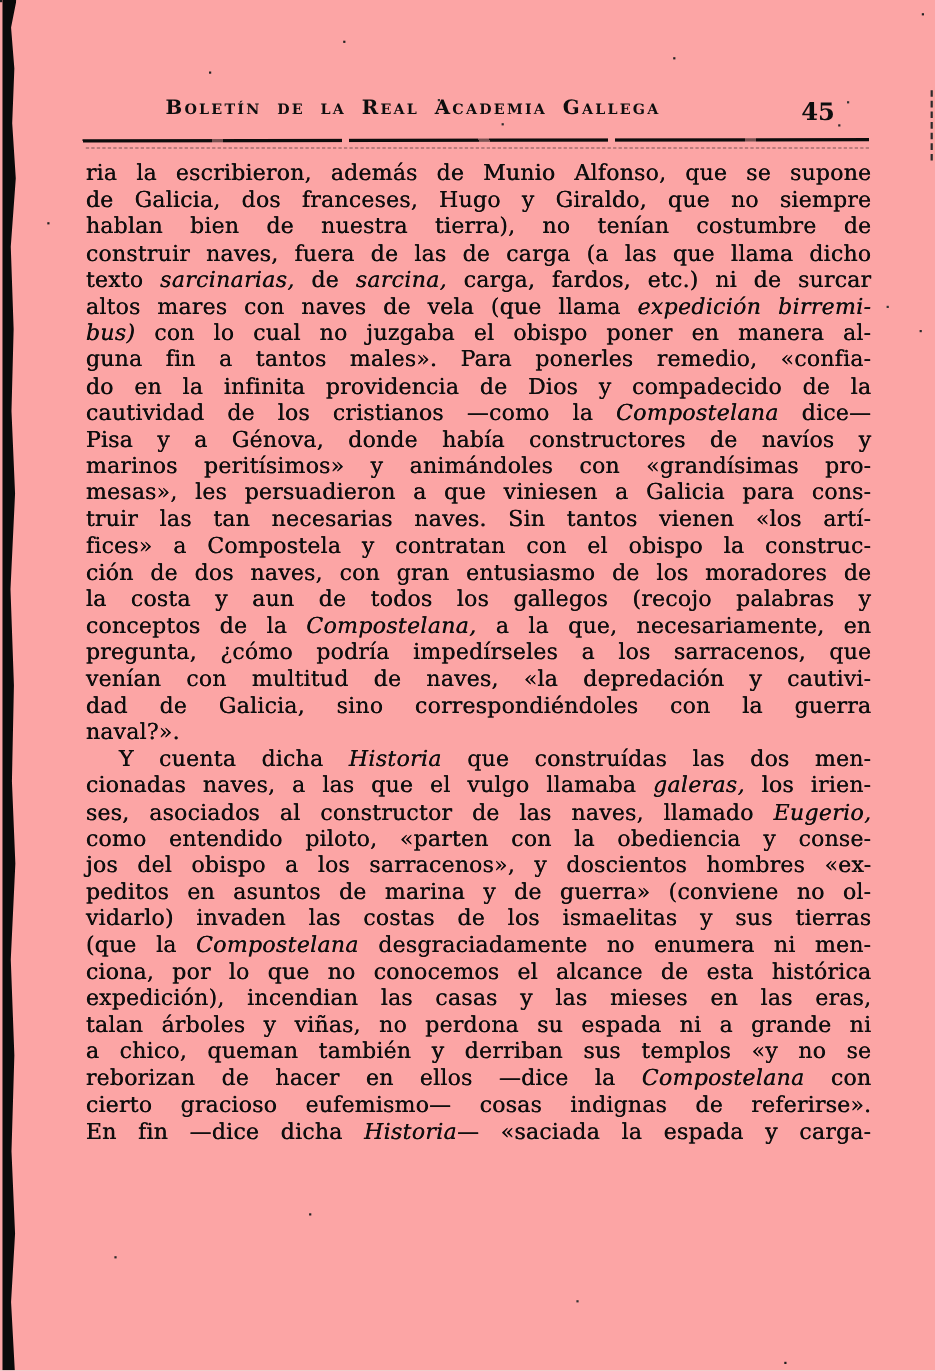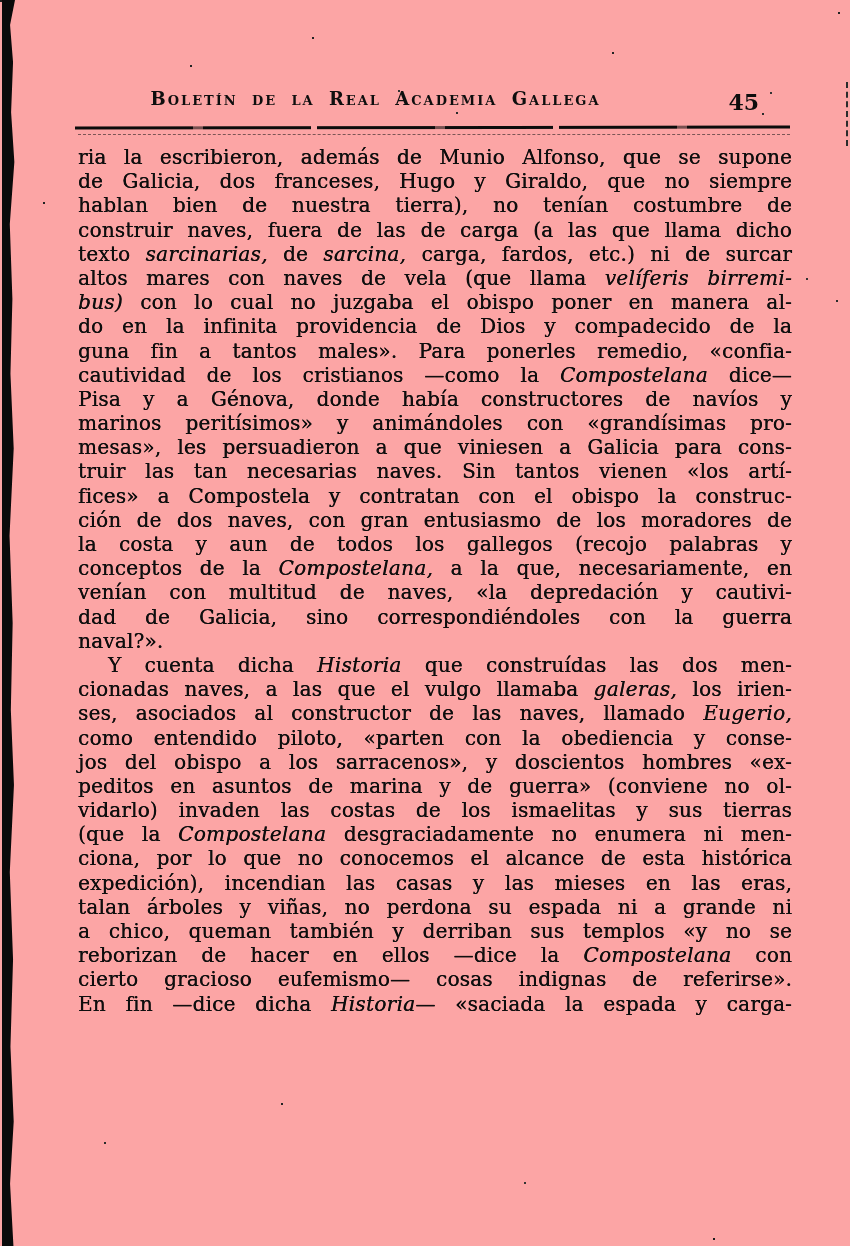--- a/index.html
+++ b/index.html
@@ -122,33 +122,34 @@
   <div class="rule-main"></div>
   <div class="rule-dots"></div>
 
   <div class="body-block">
       <div class="paragraph">
         <div class="text-line">ria la escribieron, además de Munio Alfonso, que se supone</div>
         <div class="text-line">de Galicia, dos franceses, Hugo y Giraldo, que no siempre</div>
         <div class="text-line">hablan bien de nuestra tierra), no tenían costumbre de</div>
         <div class="text-line">construir naves, fuera de las de carga (a las que llama dicho</div>
         <div class="text-line">texto <i>sarcinarias,</i> de <i>sarcina,</i> carga, fardos, etc.) ni de surcar</div>
-        <div class="text-line">altos mares con naves de vela (que llama <i>velíferis birremi-</i></div>
+        <div class="text-line">altos mares con naves de vela (que llama <i>expedición birremi-</i></div>
         <div class="text-line"><i>bus)</i> con lo cual no juzgaba el obispo poner en manera al-</div>
+        <div class="text-line">guna fin a tantos males». Para ponerles remedio, «confia-</div>
         <div class="text-line">do en la infinita providencia de Dios y compadecido de la</div>
-        <div class="text-line">guna fin a tantos males». Para ponerles remedio, «confia-</div>
         <div class="text-line">cautividad de los cristianos —como la <i>Compostelana</i> dice—</div>
         <div class="text-line">Pisa y a Génova, donde había constructores de navíos y</div>
         <div class="text-line">marinos peritísimos» y animándoles con «grandísimas pro-</div>
         <div class="text-line">mesas», les persuadieron a que viniesen a Galicia para cons-</div>
         <div class="text-line">truir las tan necesarias naves. Sin tantos vienen «los artí-</div>
         <div class="text-line">fices» a Compostela y contratan con el obispo la construc-</div>
         <div class="text-line">ción de dos naves, con gran entusiasmo de los moradores de</div>
         <div class="text-line">la costa y aun de todos los gallegos (recojo palabras y</div>
         <div class="text-line">conceptos de la <i>Compostelana,</i> a la que, necesariamente, en</div>
+        <div class="text-line">pregunta, ¿cómo podría impedírseles a los sarracenos, que</div>
         <div class="text-line">venían con multitud de naves, «la depredación y cautivi-</div>
         <div class="text-line">dad de Galicia, sino correspondiéndoles con la guerra</div>
         <div class="text-line last-line">naval?».</div>
       </div>
       <div class="paragraph">
         <div class="text-line indented">Y cuenta dicha <i>Historia</i> que construídas las dos men-</div>
         <div class="text-line">cionadas naves, a las que el vulgo llamaba <i>galeras,</i> los irien-</div>
         <div class="text-line">ses, asociados al constructor de las naves, llamado <i>Eugerio,</i></div>
         <div class="text-line">como entendido piloto, «parten con la obediencia y conse-</div>
         <div class="text-line">jos del obispo a los sarracenos», y doscientos hombres «ex-</div>

